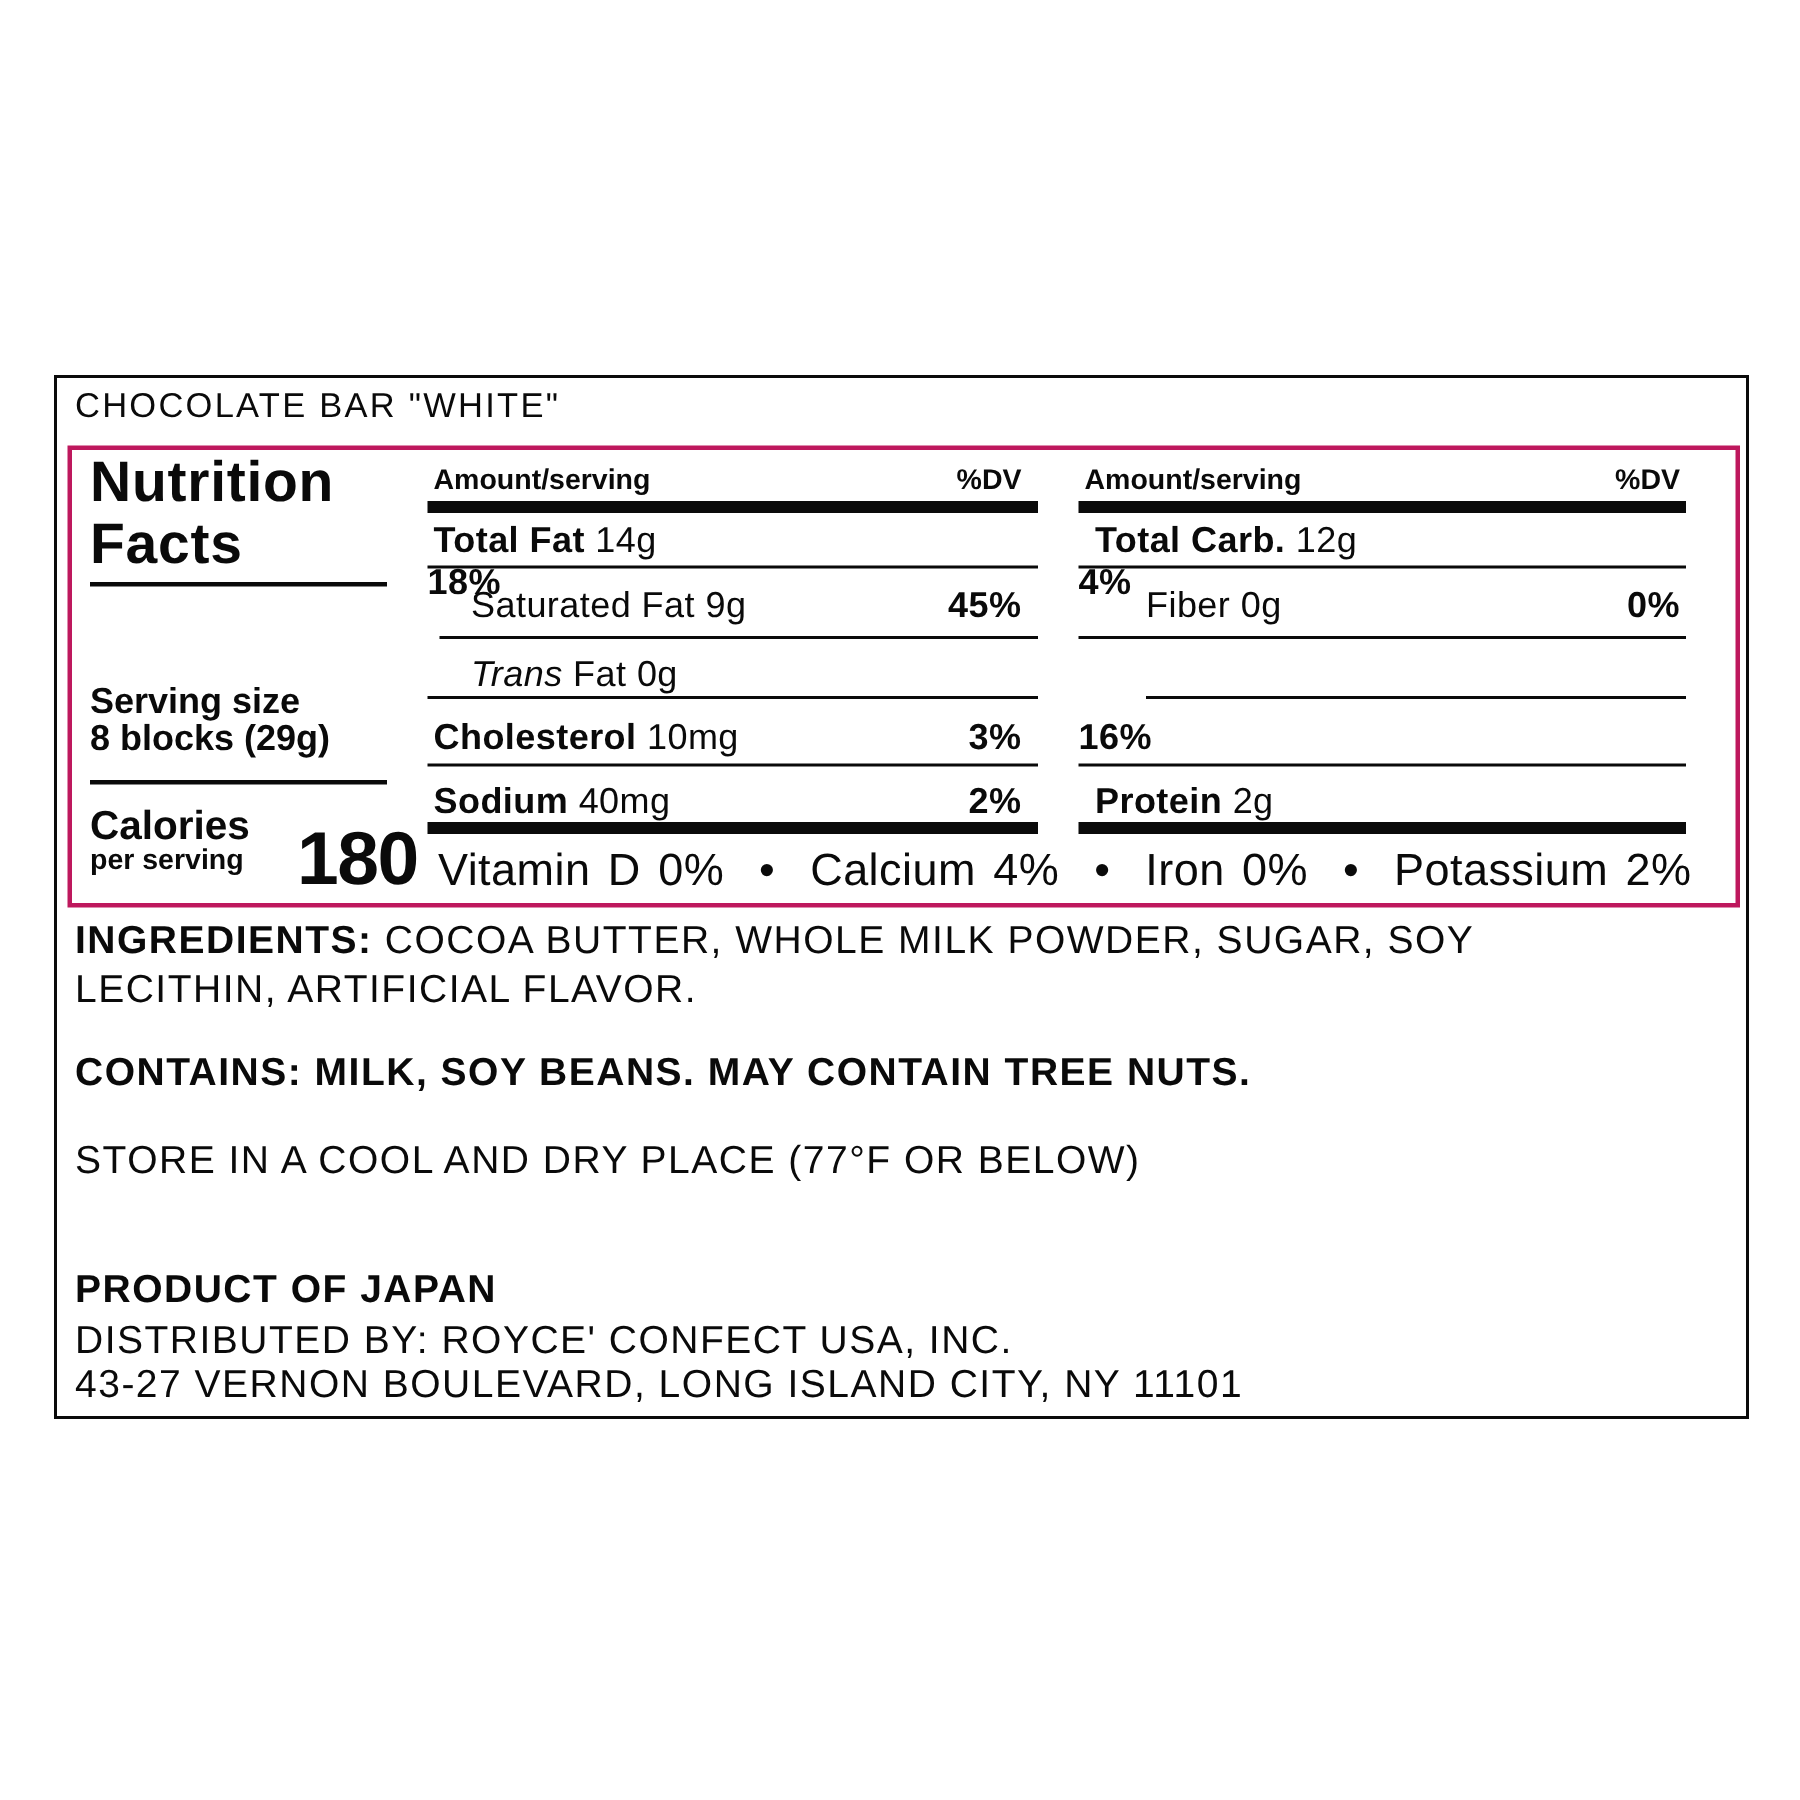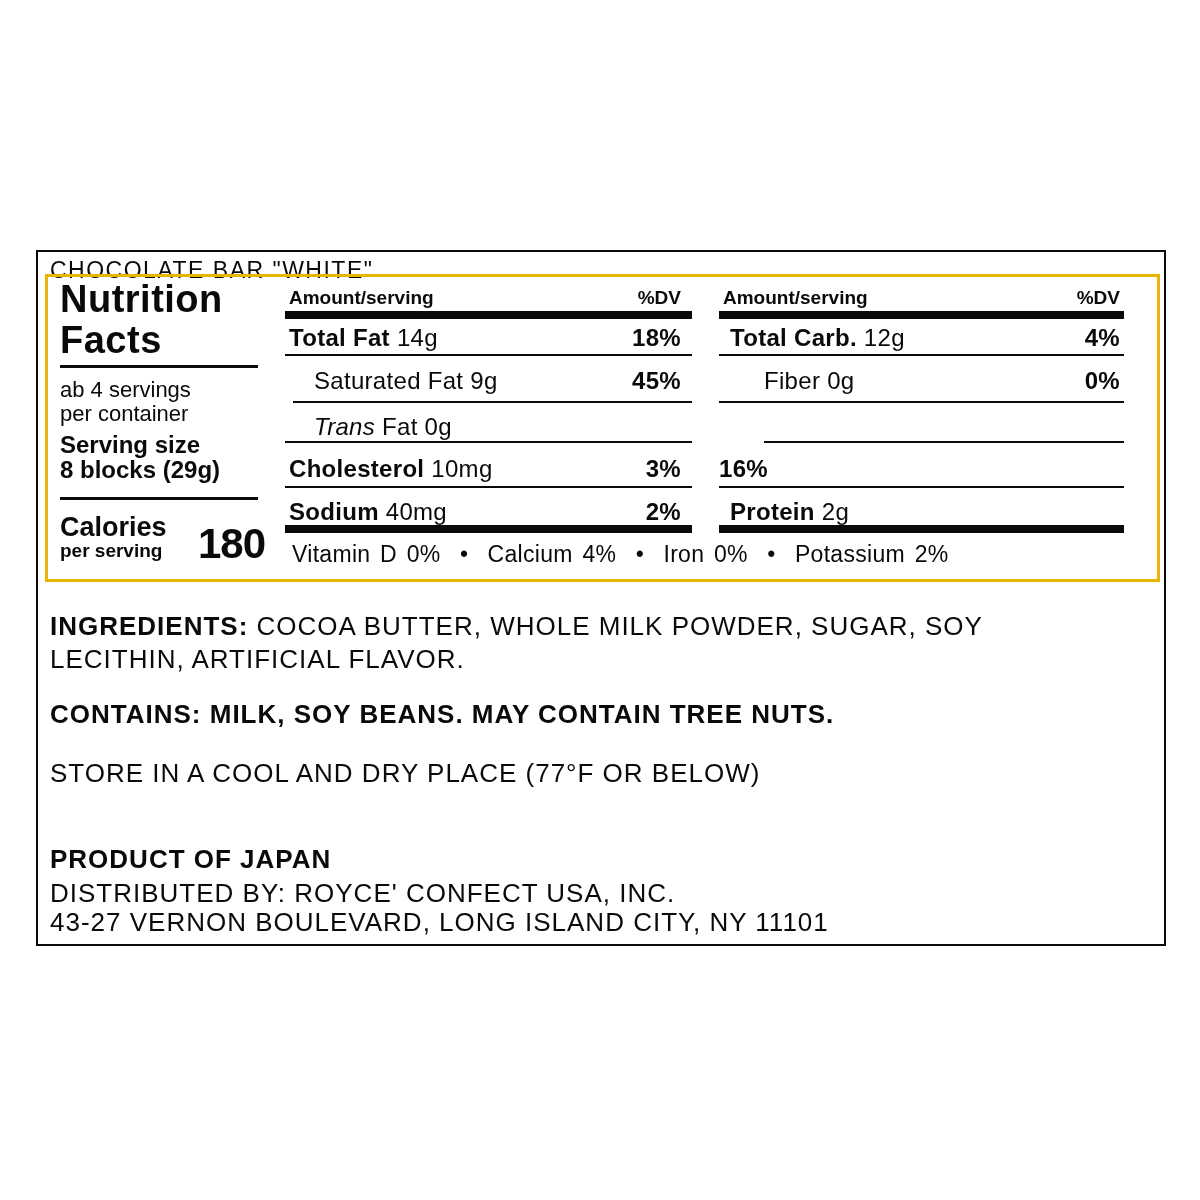--- a/index.html
+++ b/index.html
@@ -9,35 +9,35 @@
     overflow:hidden;
   }
   .outer-box{
     position:absolute;left:36px;top:250px;width:1126px;height:692px;
     border:2px solid #0a0a0a;background:#ffffff;
   }
   .product-title{
     position:absolute;left:12px;top:5px;font-size:23px;letter-spacing:1.5px;
   }
   .inner-box{
-    position:absolute;left:7px;top:22px;width:1109px;height:302px;
-    border:3px solid #eab308;
+    position:absolute;left:7px;top:45px;width:1109px;height:302px;
+    border:3px solid #be185d;
   }
   
   .nf-title{
     position:absolute;left:12px;top:2px;font-size:38px;line-height:41px;
     font-weight:bold;letter-spacing:.5px;
   }
   .rule-left{position:absolute;left:12px;width:198px;height:3px;background:#0a0a0a;}
   .servings{position:absolute;left:12px;top:101px;font-size:22px;line-height:24px;}
   .serving-size{position:absolute;left:12px;top:155px;font-size:24px;line-height:25px;font-weight:bold;}
   .calories{position:absolute;left:12px;top:237px;font-weight:bold;}
   .calories .cal-main{font-size:27px;line-height:27px;display:block;}
   .calories .cal-sub{font-size:19px;line-height:19px;display:block;}
-  .calories-value{position:absolute;left:150px;top:243px;font-size:42px;font-weight:bold;letter-spacing:-1px;}
+  .calories-value{position:absolute;left:150px;top:243px;font-size:50px;font-weight:bold;letter-spacing:-1px;}
   
   .nf-col{position:absolute;top:0;height:100%;}
   .col-mid{left:237px;width:407px;}
   .col-right{left:671px;width:405px;}
   .col-head{
     position:absolute;top:10px;left:0;right:0;display:flex;
     justify-content:space-between;font-size:19px;font-weight:bold;
   }
   .col-head .hl{padding-left:4px;}
   .col-head .hr{padding-right:11px;}
@@ -46,49 +46,45 @@
   .rule{position:absolute;left:0;right:0;height:2px;background:#0a0a0a;}
   .nf-row{
     position:absolute;left:0;right:0;display:flex;justify-content:space-between;
     font-size:24px;letter-spacing:.3px;white-space:nowrap;
   }
   .nf-row .dv{font-weight:bold;padding-right:11px;}
   .col-right .nf-row .dv{padding-right:4px;}
   .nm.p4{padding-left:4px;}  .nm.p29{padding-left:29px;}
   .nm.p11{padding-left:11px;} .nm.p45{padding-left:45px;} .nm.p35{padding-left:35px;}
   .micronutrients{
-    position:absolute;left:244px;top:264px;font-size:23px;letter-spacing:.3px;
+    position:absolute;left:244px;top:264px;font-size:30px;letter-spacing:.3px;
     word-spacing:3px;white-space:pre;
   }
   
   .tline{position:absolute;left:12px;font-size:26px;letter-spacing:1px;line-height:33px;}
   .bold{font-weight:bold;}
-  .row1{top:47px;} .row2{top:90px;} .row3{top:136px;} .row4{top:178px;text-align:right;} .row5{top:221px;}
+  .row1{top:47px;flex-direction:column;} .row2{top:90px;} .row3{top:136px;} .row4{top:178px;text-align:right;} .row5{top:221px;}
   .rbar1{top:34px;} .rulea{top:77px;} .ruleb{top:124px;} .rulec{top:164px;}
   .ruled{top:209px;} .rbar2{top:248px;}
 </style>
 </head>
 <body>
 
 <div class="canvas">
   <div class="outer-box">
 
     <div class="product-title">CHOCOLATE BAR "WHITE"</div>
 
     <div class="inner-box">
 
       <div class="nf-title">
         <span style="display:block">Nutrition</span>
         <span style="display:block">Facts</span>
       </div>
       <div class="rule-left" style="top:88px"></div>
-      <div class="servings">
-        <span style="display:block">ab 4 servings</span>
-        <span style="display:block">per container</span>
-      </div>
       <div class="serving-size">
         <span style="display:block">Serving size</span>
         <span style="display:block">8 blocks (29g)</span>
       </div>
       <div class="rule-left" style="top:220px"></div>
       <div class="calories">
         <span class="cal-main">Calories</span>
         <span class="cal-sub">per serving</span>
       </div>
       <div class="calories-value">180</div>

